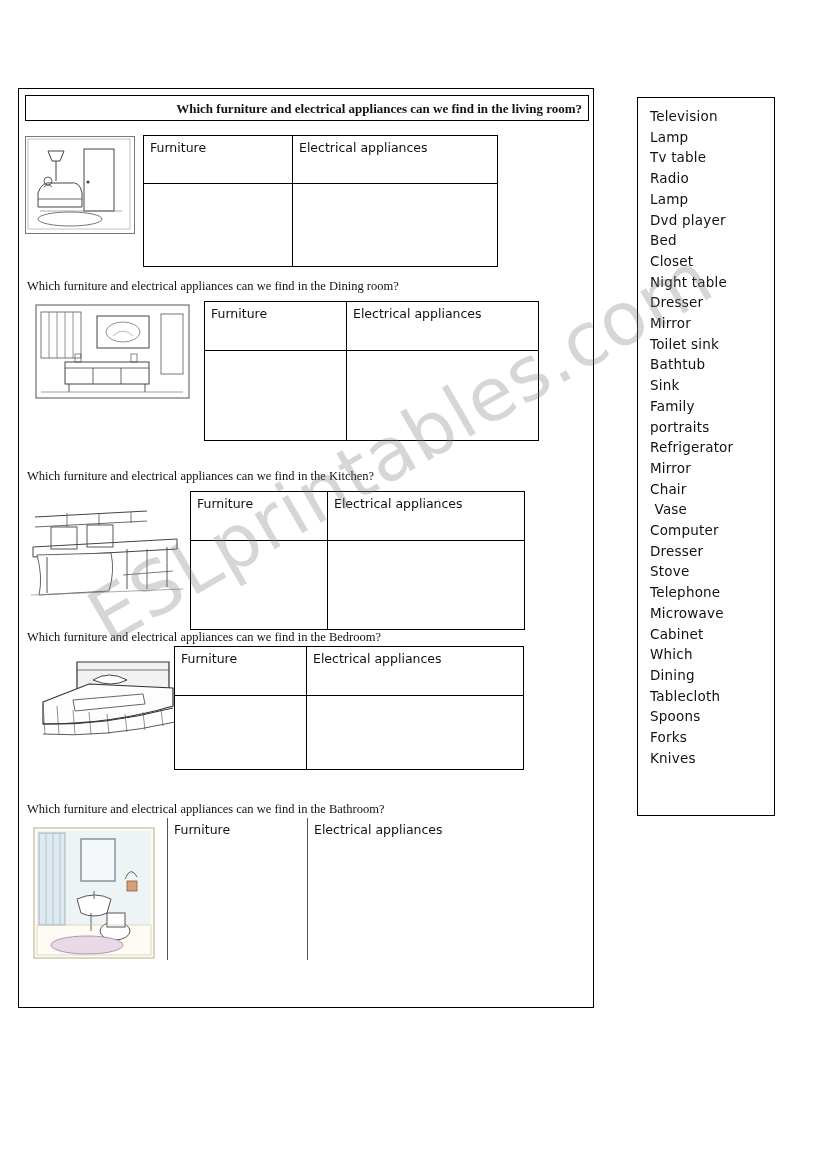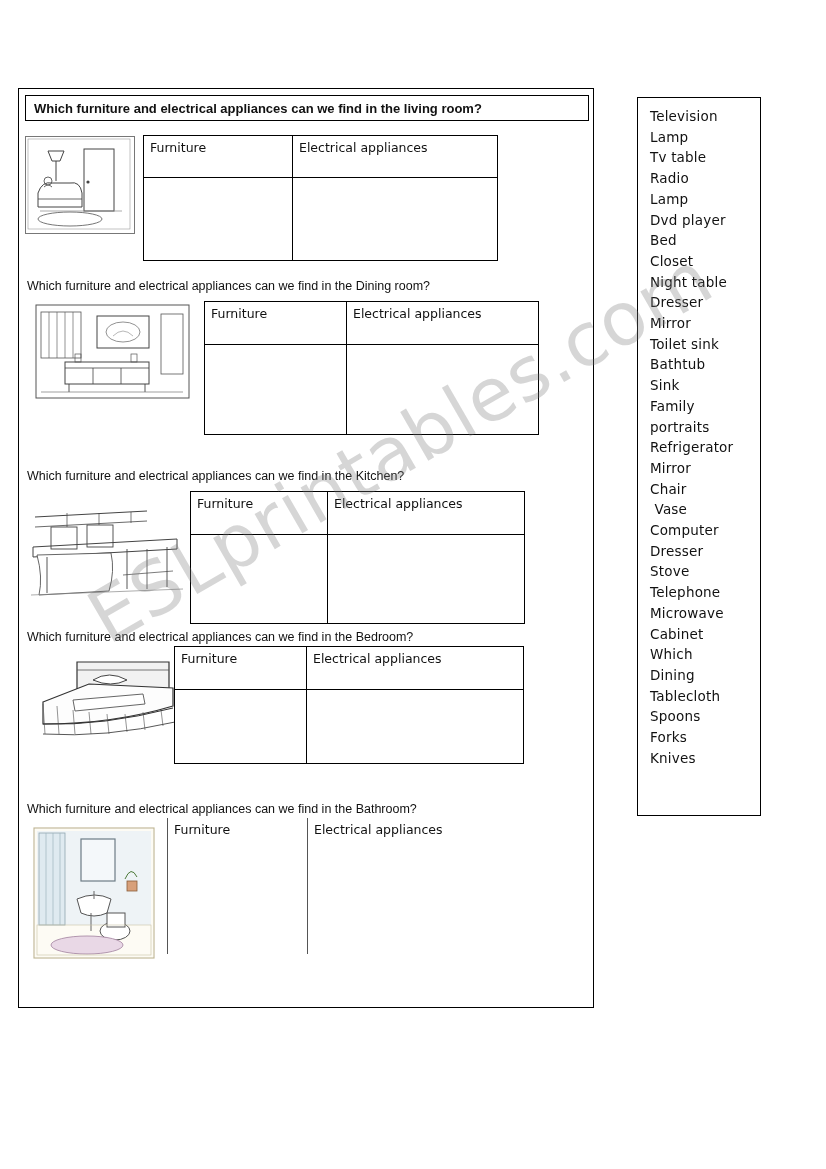--- a/index.html
+++ b/index.html
@@ -26,21 +26,21 @@
     border: 1px solid #000;
     background: #fff;
     box-sizing: border-box;
   }
 
   
   #wordbank-panel {
     position: absolute;
     left: 637px;
     top: 97px;
-    width: 124px;
+    width: 138px;
     height: 719px;
     border: 1.5px solid #000;
     background: #fff;
     box-sizing: border-box;
     padding: 8px 0 0 12px;
   }
   .wb-item {
     font-family: "DejaVu Sans", sans-serif;
     font-size: 13.5px;
     line-height: 20.7px;
@@ -49,24 +49,25 @@
     white-space: pre;
   }
 
   
   .section {
     position: absolute;
     left: 0;
     width: 100%;
   }
   .q-heading {
-    font-family: Liberation Sans, sans-serif;
+    font-family: Liberation Serif, serif;
     font-size: 12.5px;
     color: #111;
     white-space: nowrap;
+    text-align: right;
   }
   .q-heading.boxed {
     border: 1px solid #000;
     font-weight: bold;
     font-size: 13px;
     padding: 5px 6px 6px 8px;
     box-sizing: border-box;
   }
 
   
@@ -74,21 +75,21 @@
     position: absolute;
     border-collapse: collapse;
     table-layout: fixed;
     background: #fff;
   }
   .ans-table td {
     border: 1px solid #000;
     vertical-align: top;
     font-family: "DejaVu Sans", sans-serif;
     font-size: 12.5px;
-    padding: 4px 0 10px 6px;
+    padding: 4px 0 16px 6px;
     color: #111;
   }
   .ans-table td.body { padding: 0; }
   .ans-table.borderless-outer td {
     border: none;
   }
   .ans-table.borderless-outer td.divider {
     border-left: 1px solid #555;
   }
 

